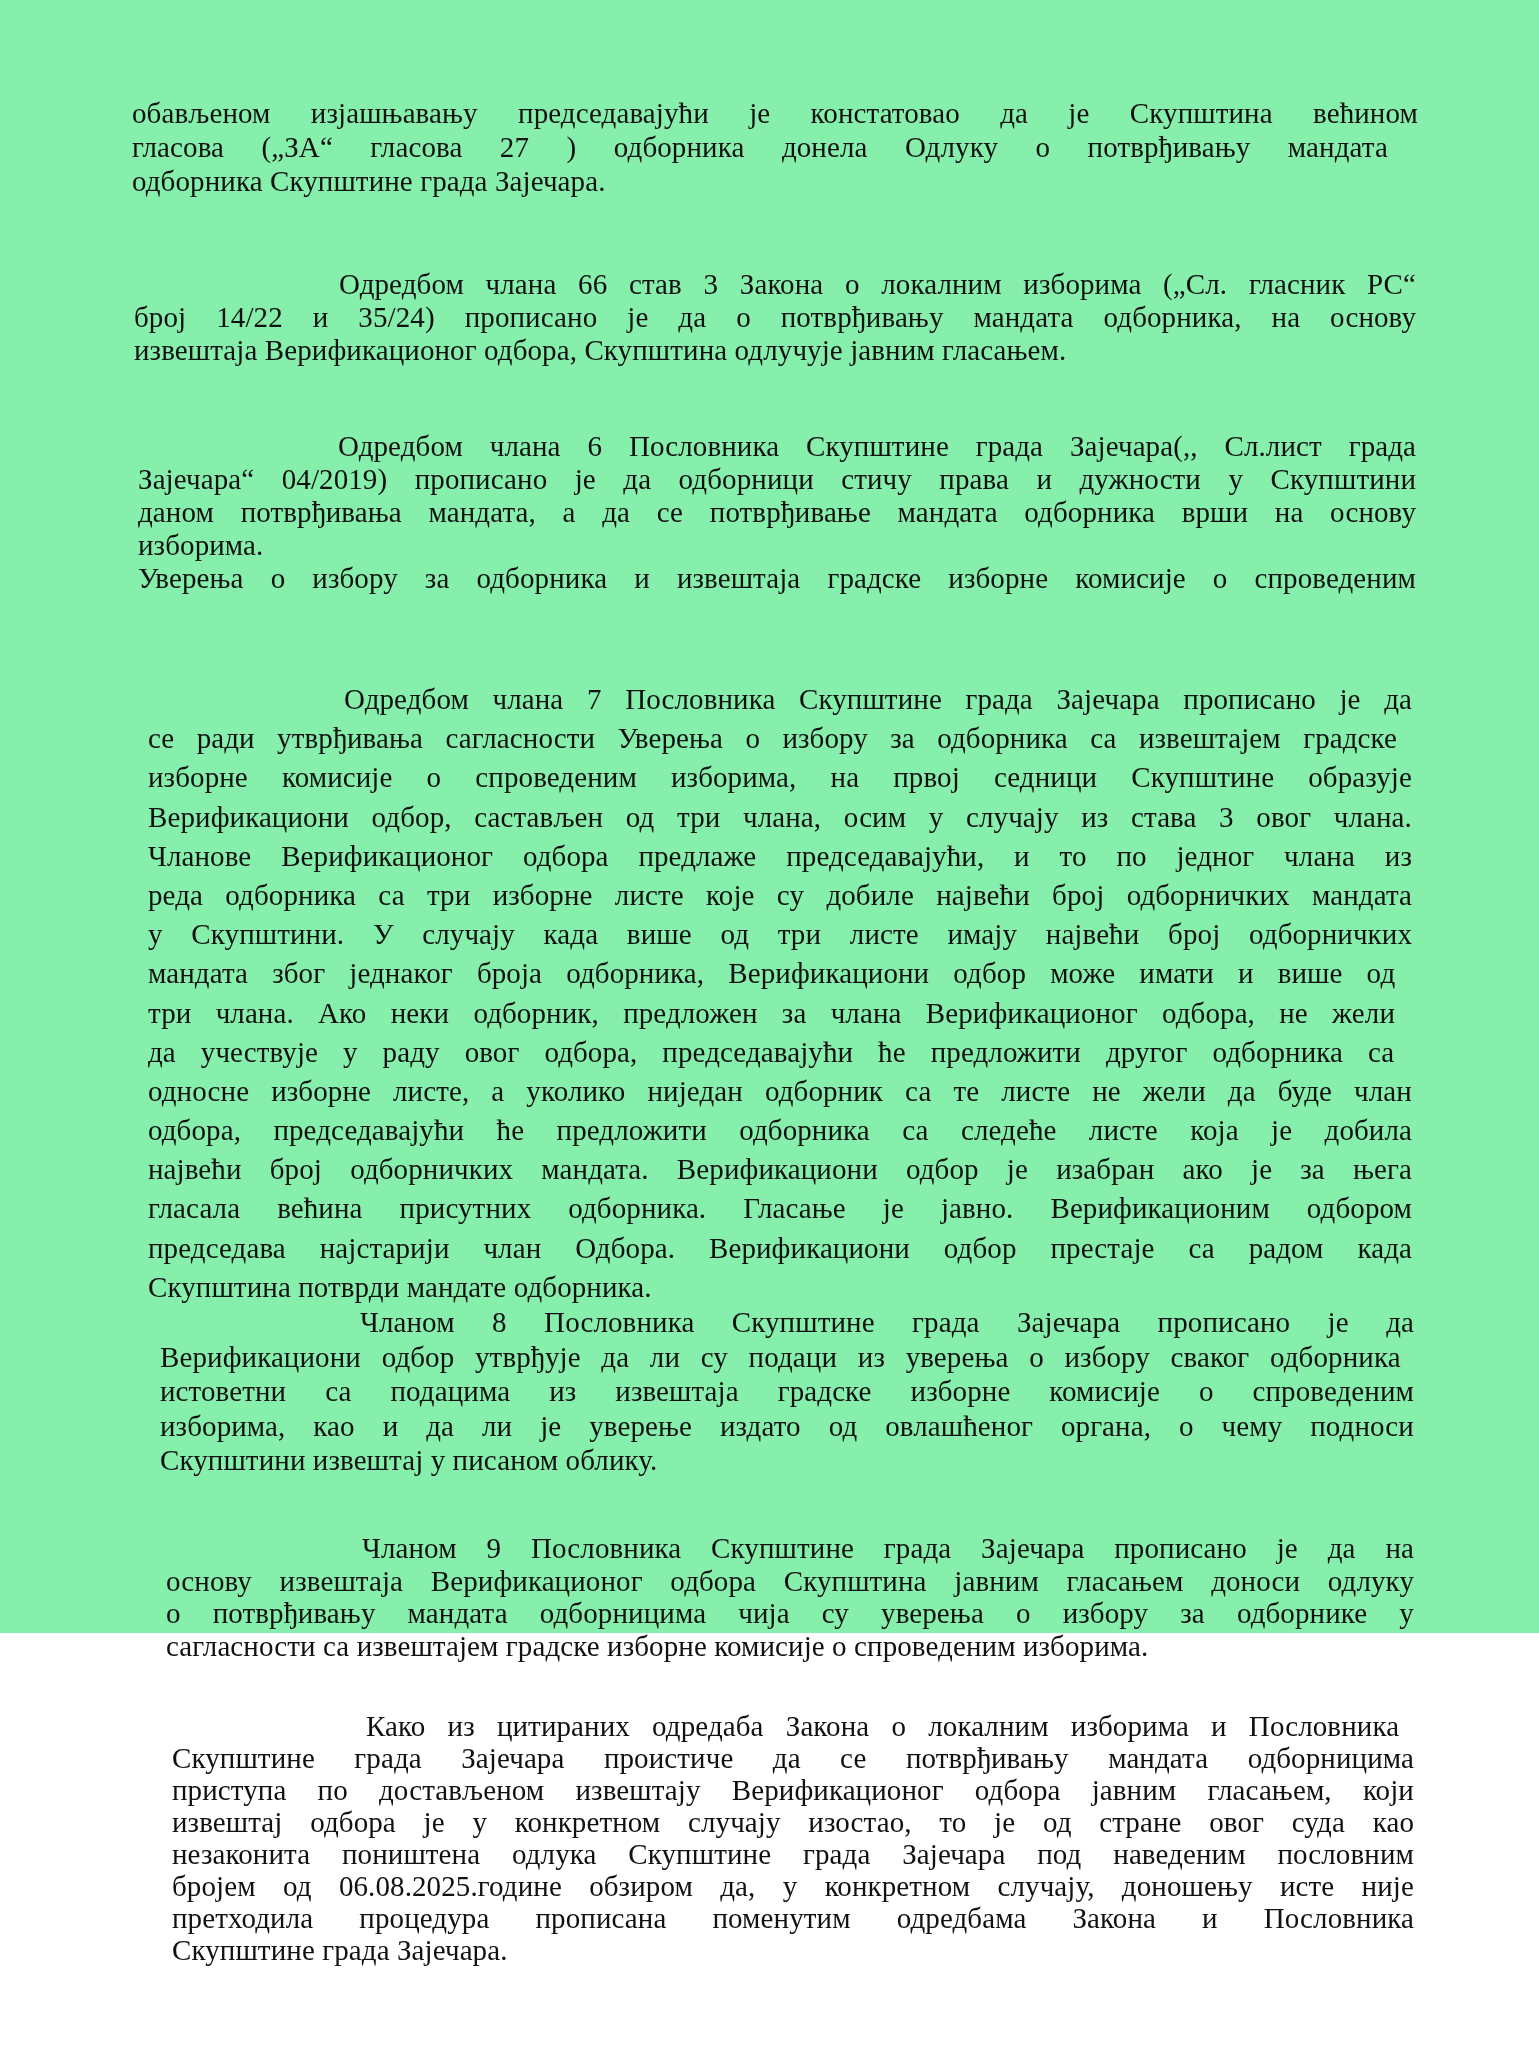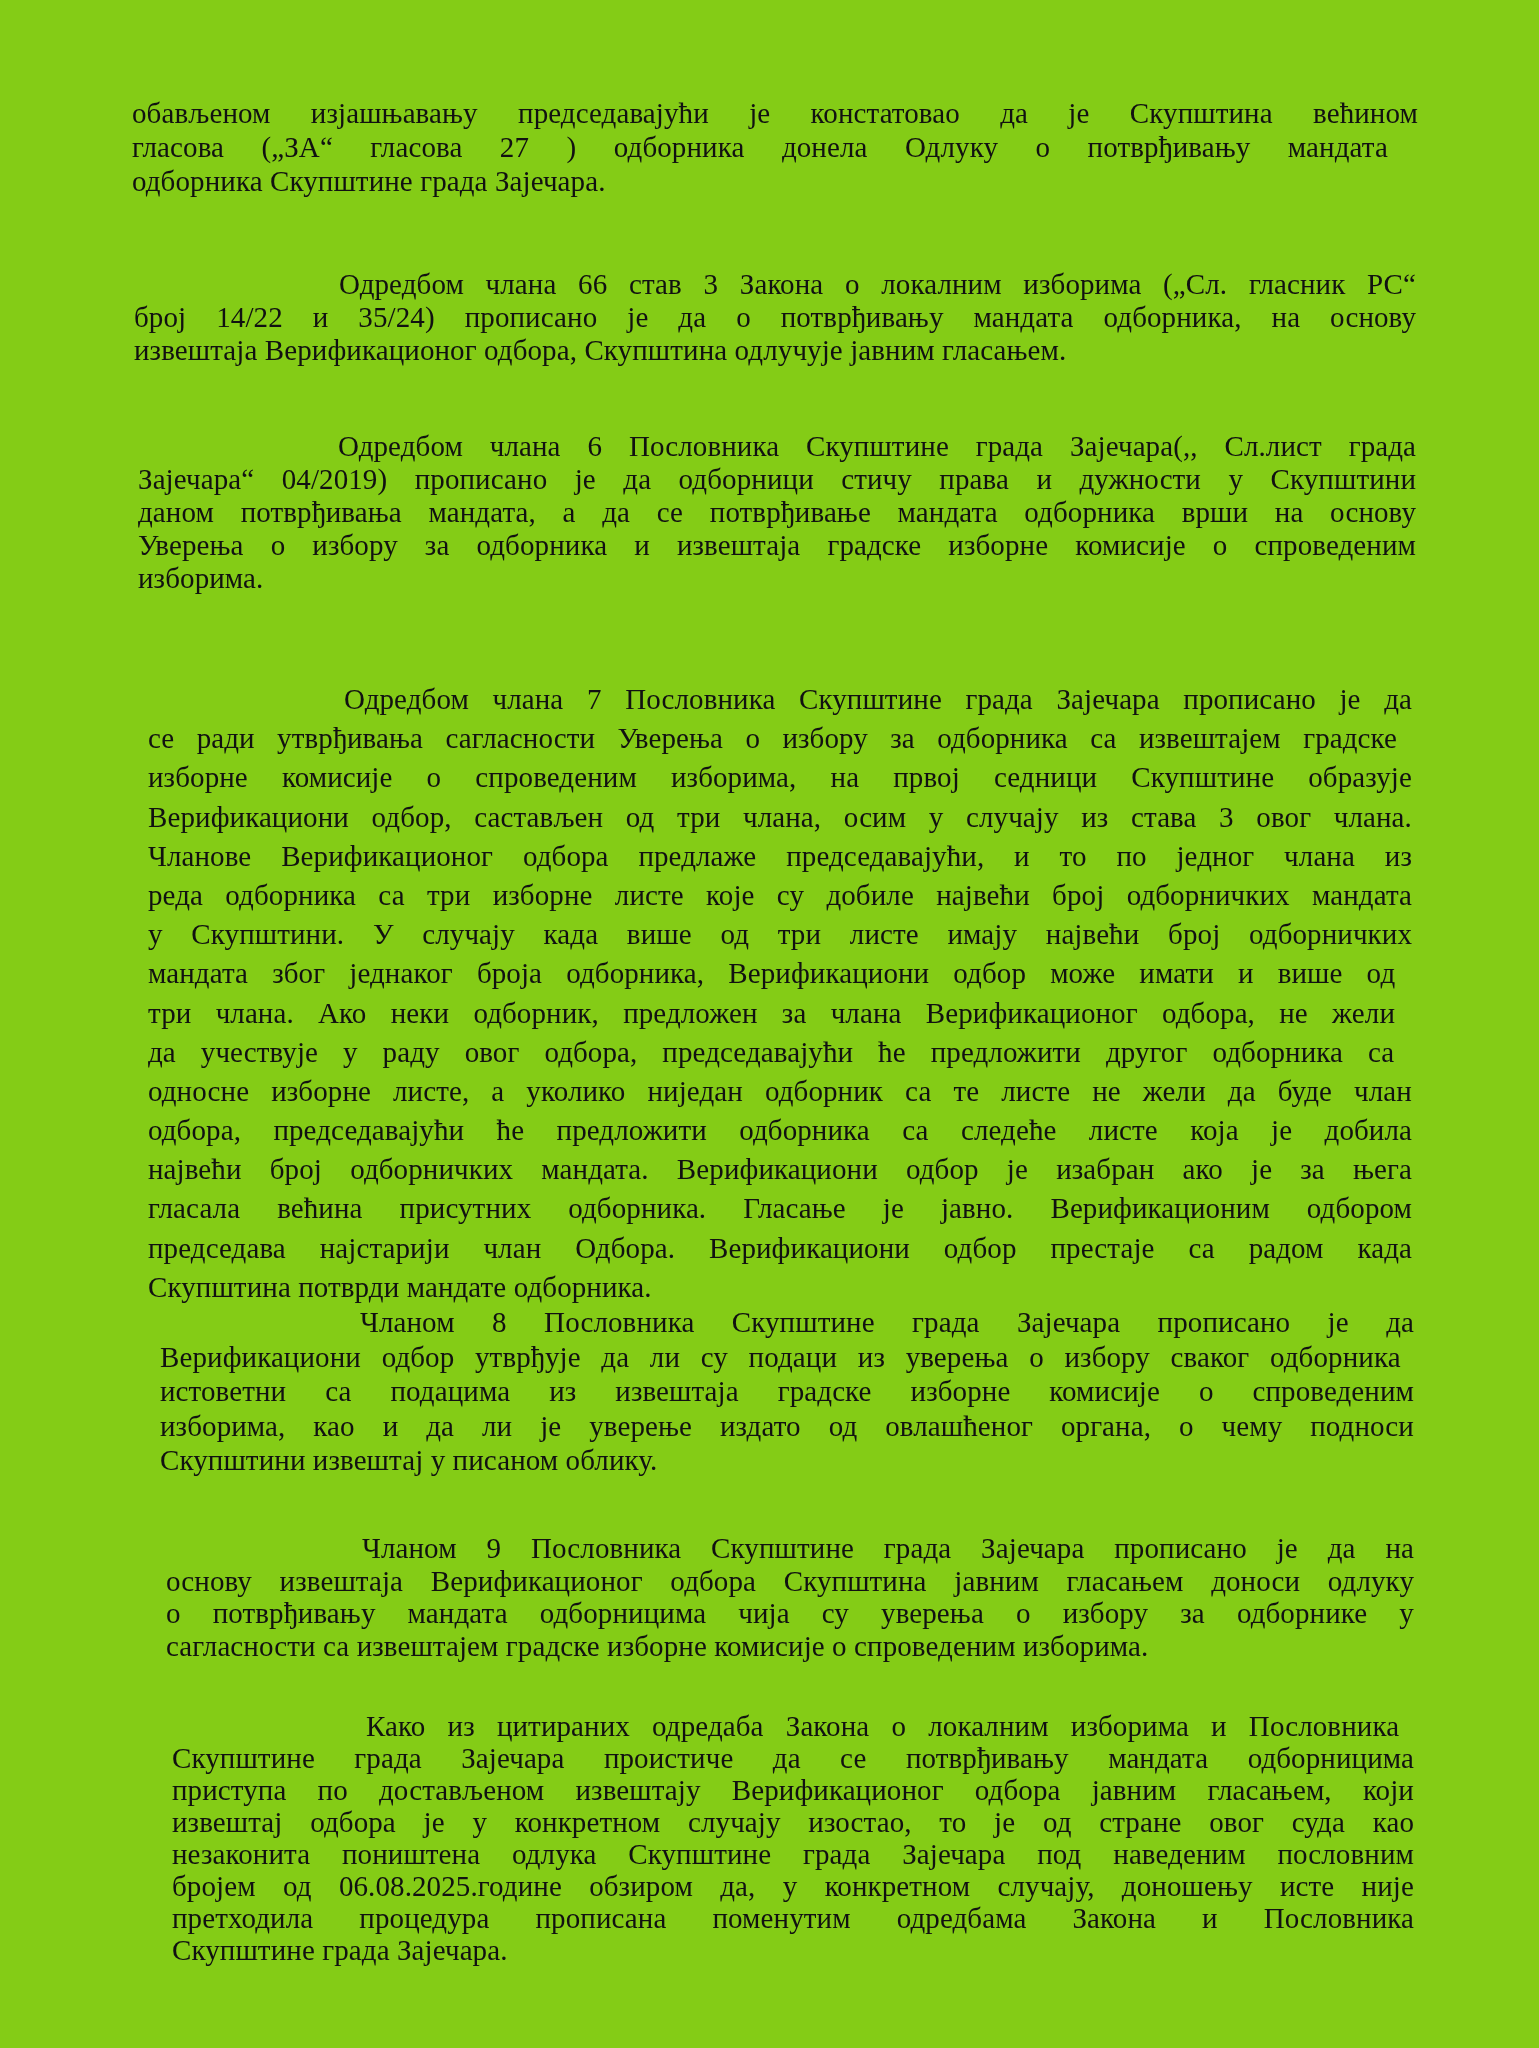--- a/index.html
+++ b/index.html
@@ -12,22 +12,22 @@
     height: 2048px;
     position: relative;
     overflow: hidden;
     font-family: "Liberation Serif", "DejaVu Serif", serif;
     color: #111111;
   }
   .page {
     position: absolute;
     left: 0; top: 0;
     width: 1539px;
-    height: 2048px;
-    background: #84cc16;
+    height: 1633px;
+    background: #86efac;
   }
   .para {
     position: absolute;
     margin: 0;
   }
   .line {
     display: block;
     white-space: nowrap;
     text-align: justify;
     text-align-last: justify;
@@ -83,22 +83,22 @@
   <p class="para" id="p2">
     <span class="line first-indent-p2" style="text-align: left; text-align-last: left;"><span style="white-space: nowrap; word-spacing: 14.33px;">Одредбом члана 66 став 3 Закона о локалним изборима („Сл. гласник РС“</span></span>
     <span class="line" style="text-align: left; text-align-last: left;"><span style="white-space: nowrap; word-spacing: 22.64px;">број 14/22 и 35/24) прописано је да о потврђивању мандата одборника, на основу</span></span>
     <span class="line last">извештаја Верификационог одбора, Скупштина одлучује јавним гласањем.</span>
   </p>
 
   <p class="para" id="p3">
     <span class="line first-indent-p3" style="text-align: left; text-align-last: left;"><span style="white-space: nowrap; word-spacing: 19.5px;">Одредбом члана 6 Пословника Скупштине града Зајечара(,, Сл.лист града</span></span>
     <span class="line" style="text-align: left; text-align-last: left;"><span style="white-space: nowrap; word-spacing: 20.12px;">Зајечара“ 04/2019) прописано је да одборници стичу права и дужности у Скупштини</span></span>
     <span class="line" style="text-align: center; text-align-last: left;"><span style="white-space: nowrap; word-spacing: 19.35px;">даном потврђивања мандата, а да се потврђивање мандата одборника врши на основу</span></span>
+    <span class="line last">изборима.</span>
     <span class="line" style="text-align: left; text-align-last: left;"><span style="white-space: nowrap; word-spacing: 19.73px;">Уверења о избору за одборника и извештаја градске изборне комисије о спроведеним</span></span>
-    <span class="line last">изборима.</span>
   </p>
 
   <p class="para" id="p4">
     <span class="line first-indent-p4" style="text-align: left; text-align-last: left;"><span style="white-space: nowrap; word-spacing: 16.25px;">Одредбом члана 7 Пословника Скупштине града Зајечара прописано је да</span></span>
     <span class="line" style="text-align: left; text-align-last: left;"><span style="white-space: nowrap; word-spacing: 15.04px;">се ради  утврђивања сагласности Уверења о избору за одборника са извештајем градске</span></span>
     <span class="line" style="text-align: left; text-align-last: left;"><span style="white-space: nowrap; word-spacing: 26.77px;">изборне комисије о спроведеним изборима, на првој седници Скупштине образује</span></span>
     <span class="line" style="text-align: left; text-align-last: left;"><span style="white-space: nowrap; word-spacing: 15.28px;">Верификациони одбор, састављен од три члана, осим у случају из става 3 овог члана.</span></span>
     <span class="line" style="text-align: left; text-align-last: left;"><span style="white-space: nowrap; word-spacing: 22.49px;">Чланове Верификационог одбора предлаже председавајући, и то по једног члана из</span></span>
     <span class="line" style="text-align: left; text-align-last: left;"><span style="white-space: nowrap; word-spacing: 14.99px;">реда одборника са три изборне листе које су добиле највећи број одборничких мандата</span></span>
     <span class="line" style="text-align: left; text-align-last: left;"><span style="white-space: nowrap; word-spacing: 21.38px;">у Скупштини. У случају када више од три листе имају највећи број одборничких</span></span>

